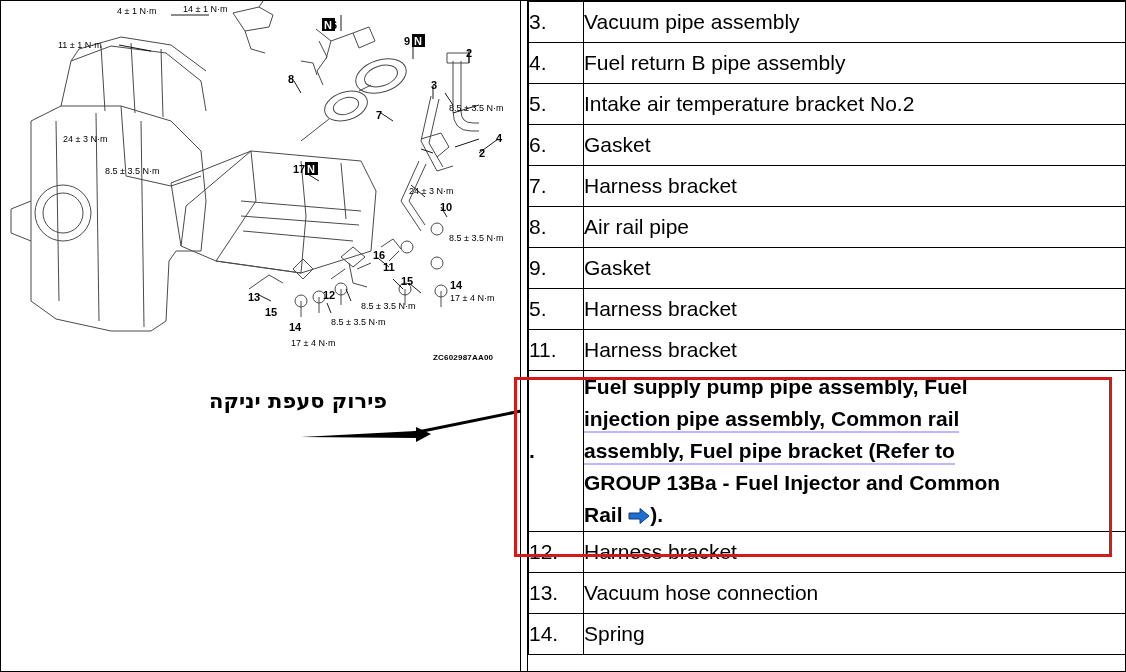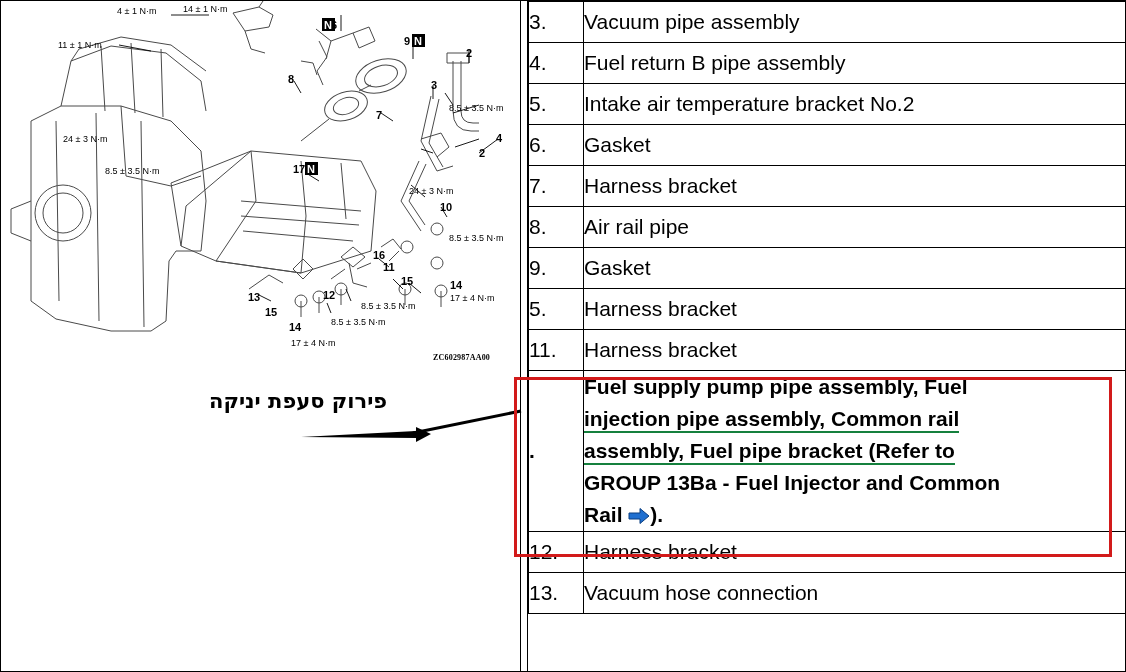--- a/index.html
+++ b/index.html
@@ -46,21 +46,20 @@
   }
 
   .diag-code {
     position: absolute;
     left: 432px;
     top: 352px;
     font-size: 8px;
     font-weight: bold;
     color: #000;
     letter-spacing: 0.2px;
-    font-family: Liberation Serif, serif;
   }
 
   
   .table-wrap {
     position: absolute;
     left: 527px;
     top: 0;
     width: 598px;
     height: 670px;
   }
@@ -99,21 +98,21 @@
   td.num-dot {
     text-align: left;
     padding-left: 9px;
     vertical-align: bottom;
     padding-bottom: 12px;
     font-size: 21px;
   }
 
   
   .ul-red {
-    border-bottom: 2px solid #15803d;
+    border-bottom: 2px solid #c4b5fd;
     padding-bottom: 1px;
   }
 
   
   .red-box {
     position: absolute;
     left: 513px;
     top: 376px;
     width: 598px;
     height: 180px;
@@ -370,18 +369,22 @@
         </tr>
 
         <tr>
           <td class="num">12.</td>
           <td class="desc">Harness bracket</td>
         </tr>
         <tr>
           <td class="num">13.</td>
           <td class="desc">Vacuum hose connection</td>
         </tr>
+        <tr>
+          <td class="num">14.</td>
+          <td class="desc">Spring</td>
+        </tr>
       </tbody>
     </table>
   </div>
 
   <div class="red-box"></div>
 </div>
 
 </body></html>

